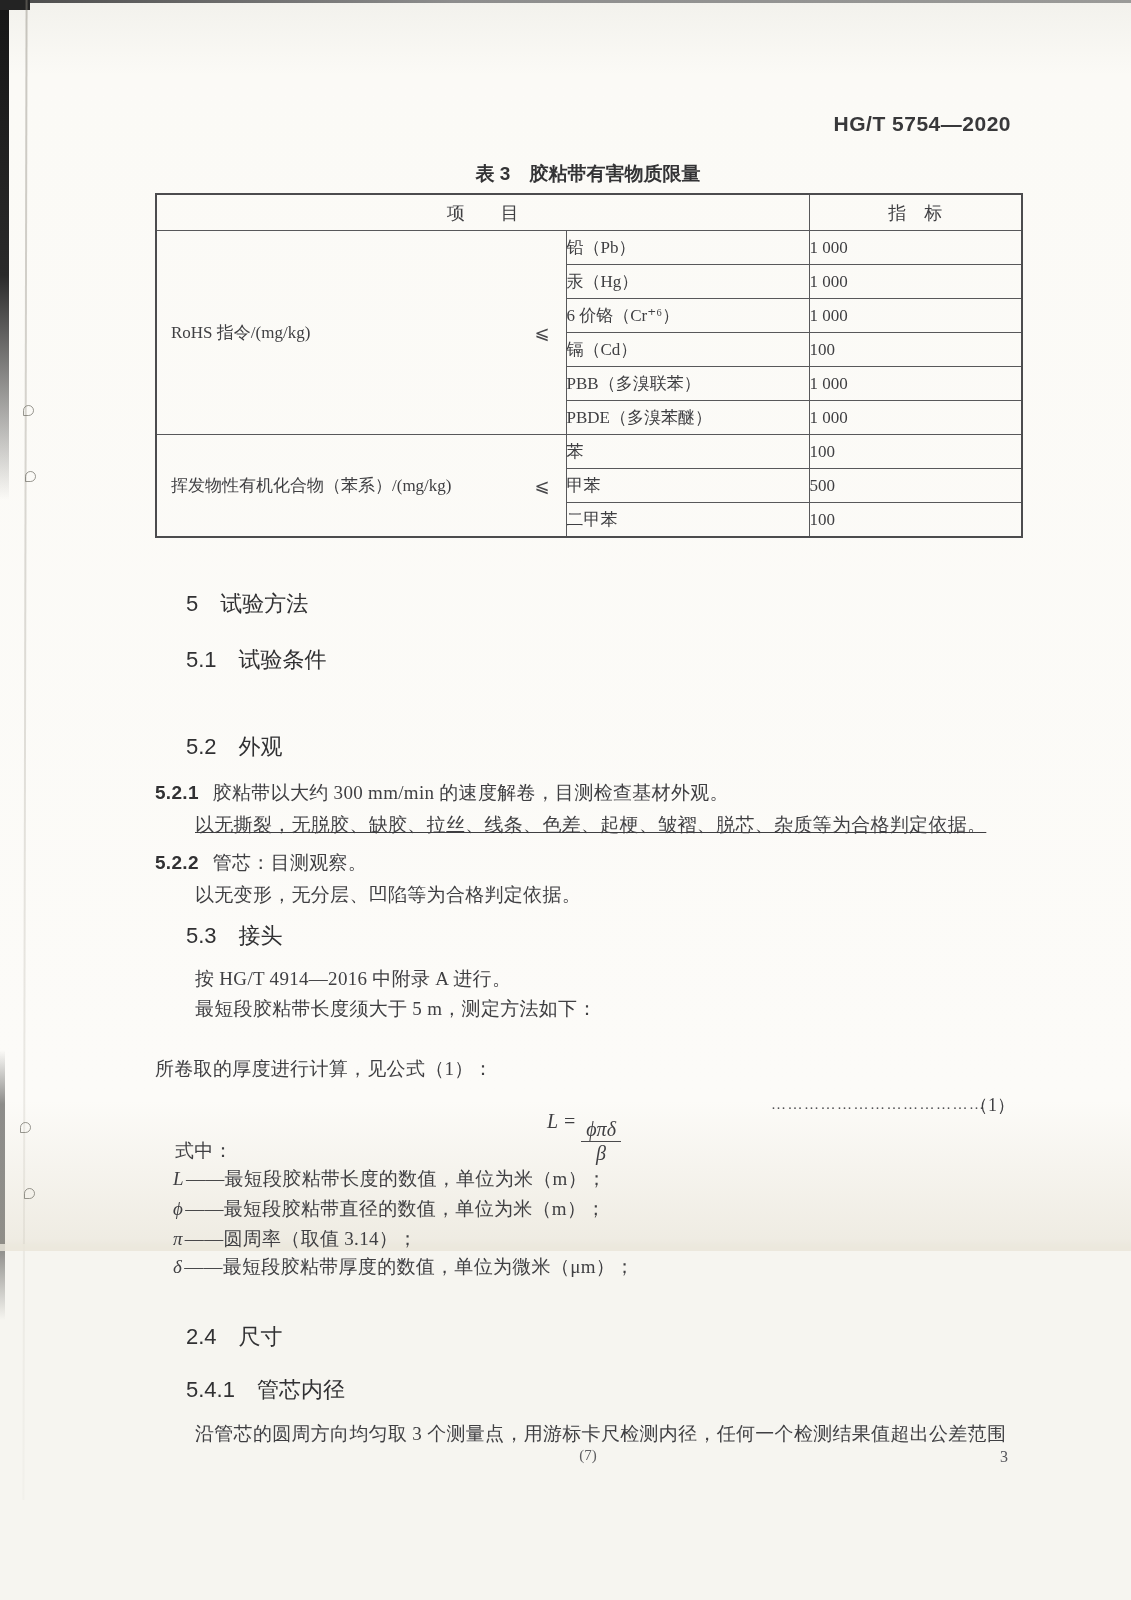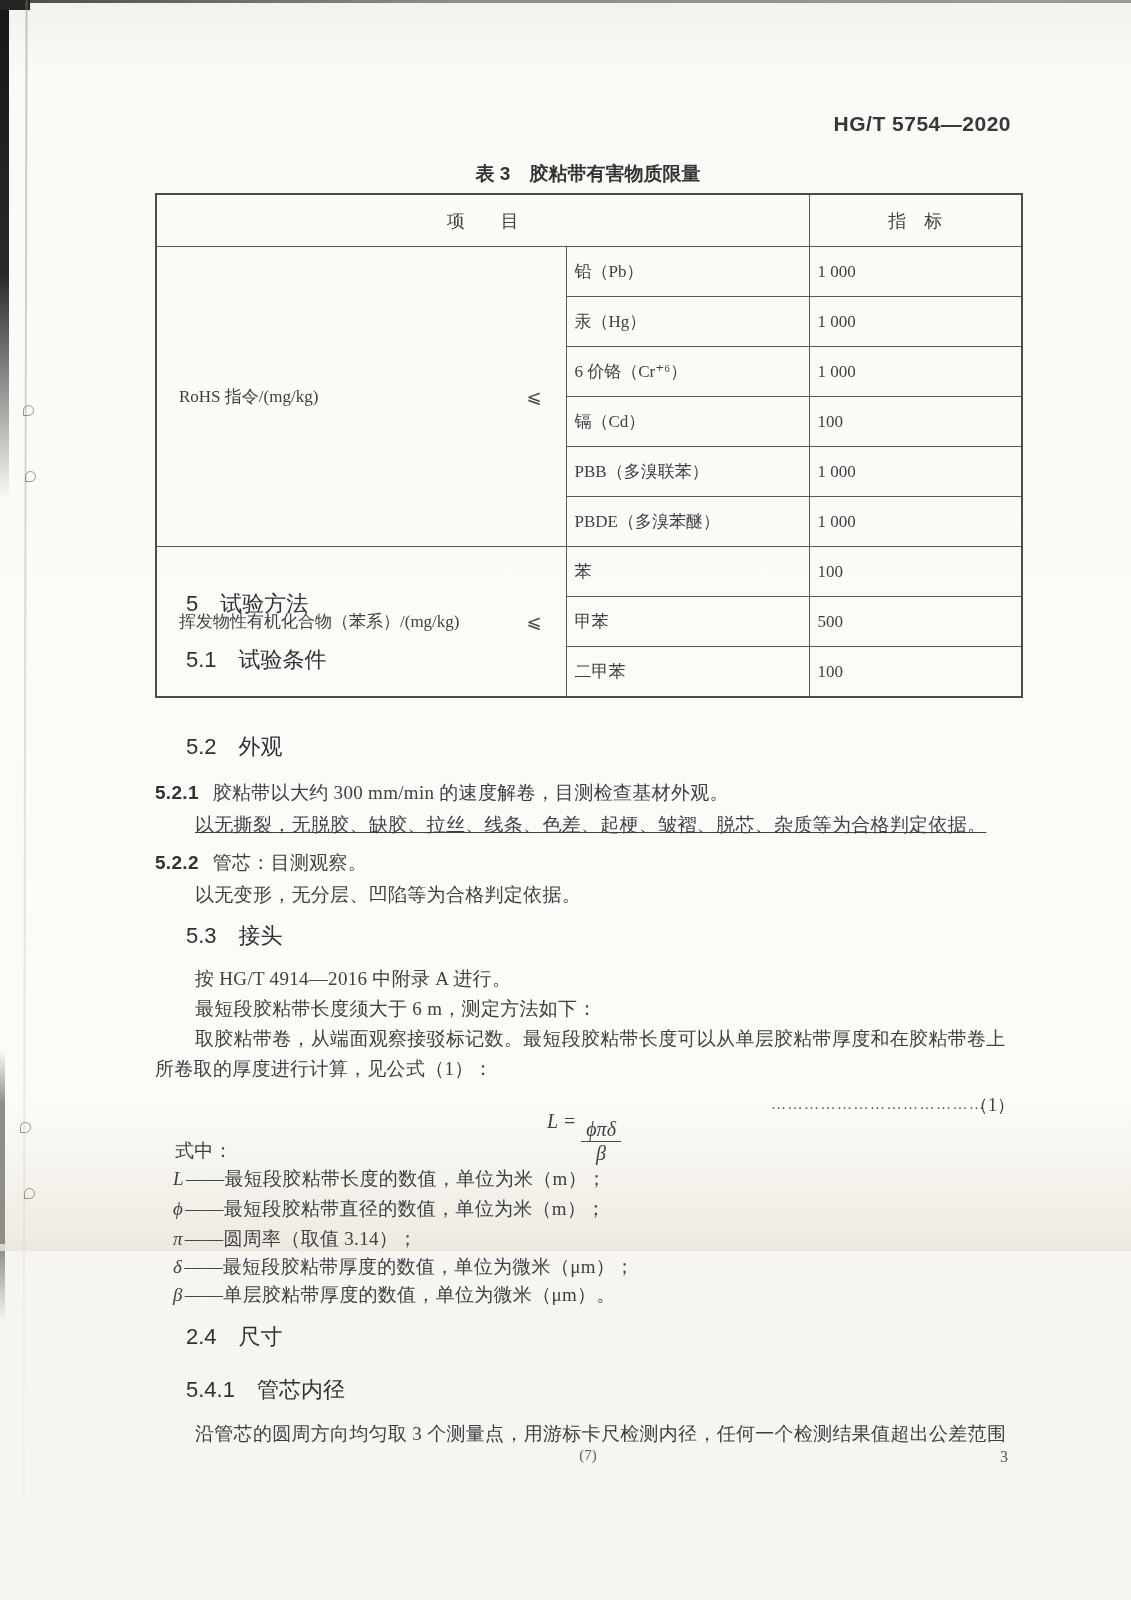--- a/index.html
+++ b/index.html
@@ -34,21 +34,21 @@
     font-size:21px;color:#38383a;letter-spacing:.5px;}
   .tbl-title{font-family:"Liberation Sans","DejaVu Sans",sans-serif;font-weight:bold;
     font-size:19px;color:#333335;text-align:center;width:866px;left:155px;}
   .heading{font-family:"Liberation Sans","DejaVu Sans",sans-serif;font-weight:normal;
     font-size:22px;color:#313133;margin-left:31px;}
   .body-txt{font-size:19px;color:#3f3f42;letter-spacing:.3px;}
   .hnum{font-family:"Liberation Sans","DejaVu Sans",sans-serif;font-weight:bold;color:#313133;margin-right:14px;}
 
   table.t3{position:absolute;left:155px;top:193px;border-collapse:collapse;
     table-layout:fixed;width:866px;font-size:17px;color:#3f3f42;}
-  table.t3 td{border:1px solid #58585a;padding:8px;}
+  table.t3 td{border:1px solid #58585a;padding:0;}
   table.t3{border:2px solid #4c4c4e;}
   td.thc{text-align:center;height:35px;font-size:18px;}
   td.sub{padding-left:12px;height:33px;}
   td.val{}
   td.group{vertical-align:middle;}
   .group-inner{display:flex;justify-content:space-between;align-items:center;padding:0 16px 0 14px;}
   .leq{font-size:18px;color:#47474a;}
 
   .frac-wrap{position:absolute;left:155px;top:1080px;width:866px;height:56px;}
   .formula-main{position:absolute;left:392px;top:2px;font-size:20px;font-style:italic;color:#3f3f42;}
@@ -153,22 +153,21 @@
   </div>
   <div class="line body-txt" style="left:195px;top:812px;text-decoration:underline;">以无撕裂，无脱胶、缺胶、拉丝、线条、色差、起梗、皱褶、脱芯、杂质等为合格判定依据。</div>
 
   <div class="line body-txt" style="left:155px;top:850px;">
     <span class="hnum">5.2.2</span><span>管芯：目测观察。</span>
   </div>
   <div class="line body-txt" style="left:195px;top:882px;">以无变形，无分层、凹陷等为合格判定依据。</div>
 
   <div class="line heading" style="left:155px;top:921px;">5.3　接头</div>
   <div class="line body-txt" style="left:195px;top:966px;">按 HG/T 4914—2016 中附录 A 进行。</div>
-  <div class="line body-txt" style="left:195px;top:996px;">最短段胶粘带长度须大于 6 m，测定方法如下：</div>
-  <div class="line body-txt" style="left:195px;top:1026px;">取胶粘带卷，从端面观察接驳标记数。最短段胶粘带长度可以从单层胶粘带厚度和在胶粘带卷上</div>
+  <div class="line body-txt" style="left:195px;top:996px;">最短段胶粘带长度须大于 5 m，测定方法如下：</div>
   <div class="line body-txt" style="left:155px;top:1056px;">所卷取的厚度进行计算，见公式（1）：</div>
 
   <div class="frac-wrap">
     <span class="formula-main">
       <span>L</span><span> = </span><span class="frac">
           <span class="num">ϕπδ</span>
           <span class="den">β</span>
         </span>
     </span>
     <span class="dots">…………………………………</span>
@@ -182,23 +181,20 @@
   </div>
   <div class="line body-txt" style="left:173px;top:1196px;">
     <span class="def-sym">ϕ</span><span>——最短段胶粘带直径的数值，单位为米（m）；</span>
   </div>
   <div class="line body-txt" style="left:173px;top:1226px;">
     <span class="def-sym">π</span><span>——圆周率（取值 3.14）；</span>
   </div>
   <div class="line body-txt" style="left:173px;top:1254px;">
     <span class="def-sym">δ</span><span>——最短段胶粘带厚度的数值，单位为微米（μm）；</span>
   </div>
-  <div class="line body-txt" style="left:173px;top:1282px;">
-    <span class="def-sym">β</span><span>——单层胶粘带厚度的数值，单位为微米（μm）。</span>
-  </div>
 
   <div class="line heading" style="left:155px;top:1322px;">2.4　尺寸</div>
   <div class="line heading" style="left:155px;top:1375px;">5.4.1　管芯内径</div>
   <div class="line body-txt" style="left:195px;top:1421px;">沿管芯的圆周方向均匀取 3 个测量点，用游标卡尺检测内径，任何一个检测结果值超出公差范围</div>
 
   <div class="line footer-center" style="top:1447px;">(7)</div>
   <div class="line page-num" style="left:1000px;top:1448px;">3</div>
 
 </div>
 

